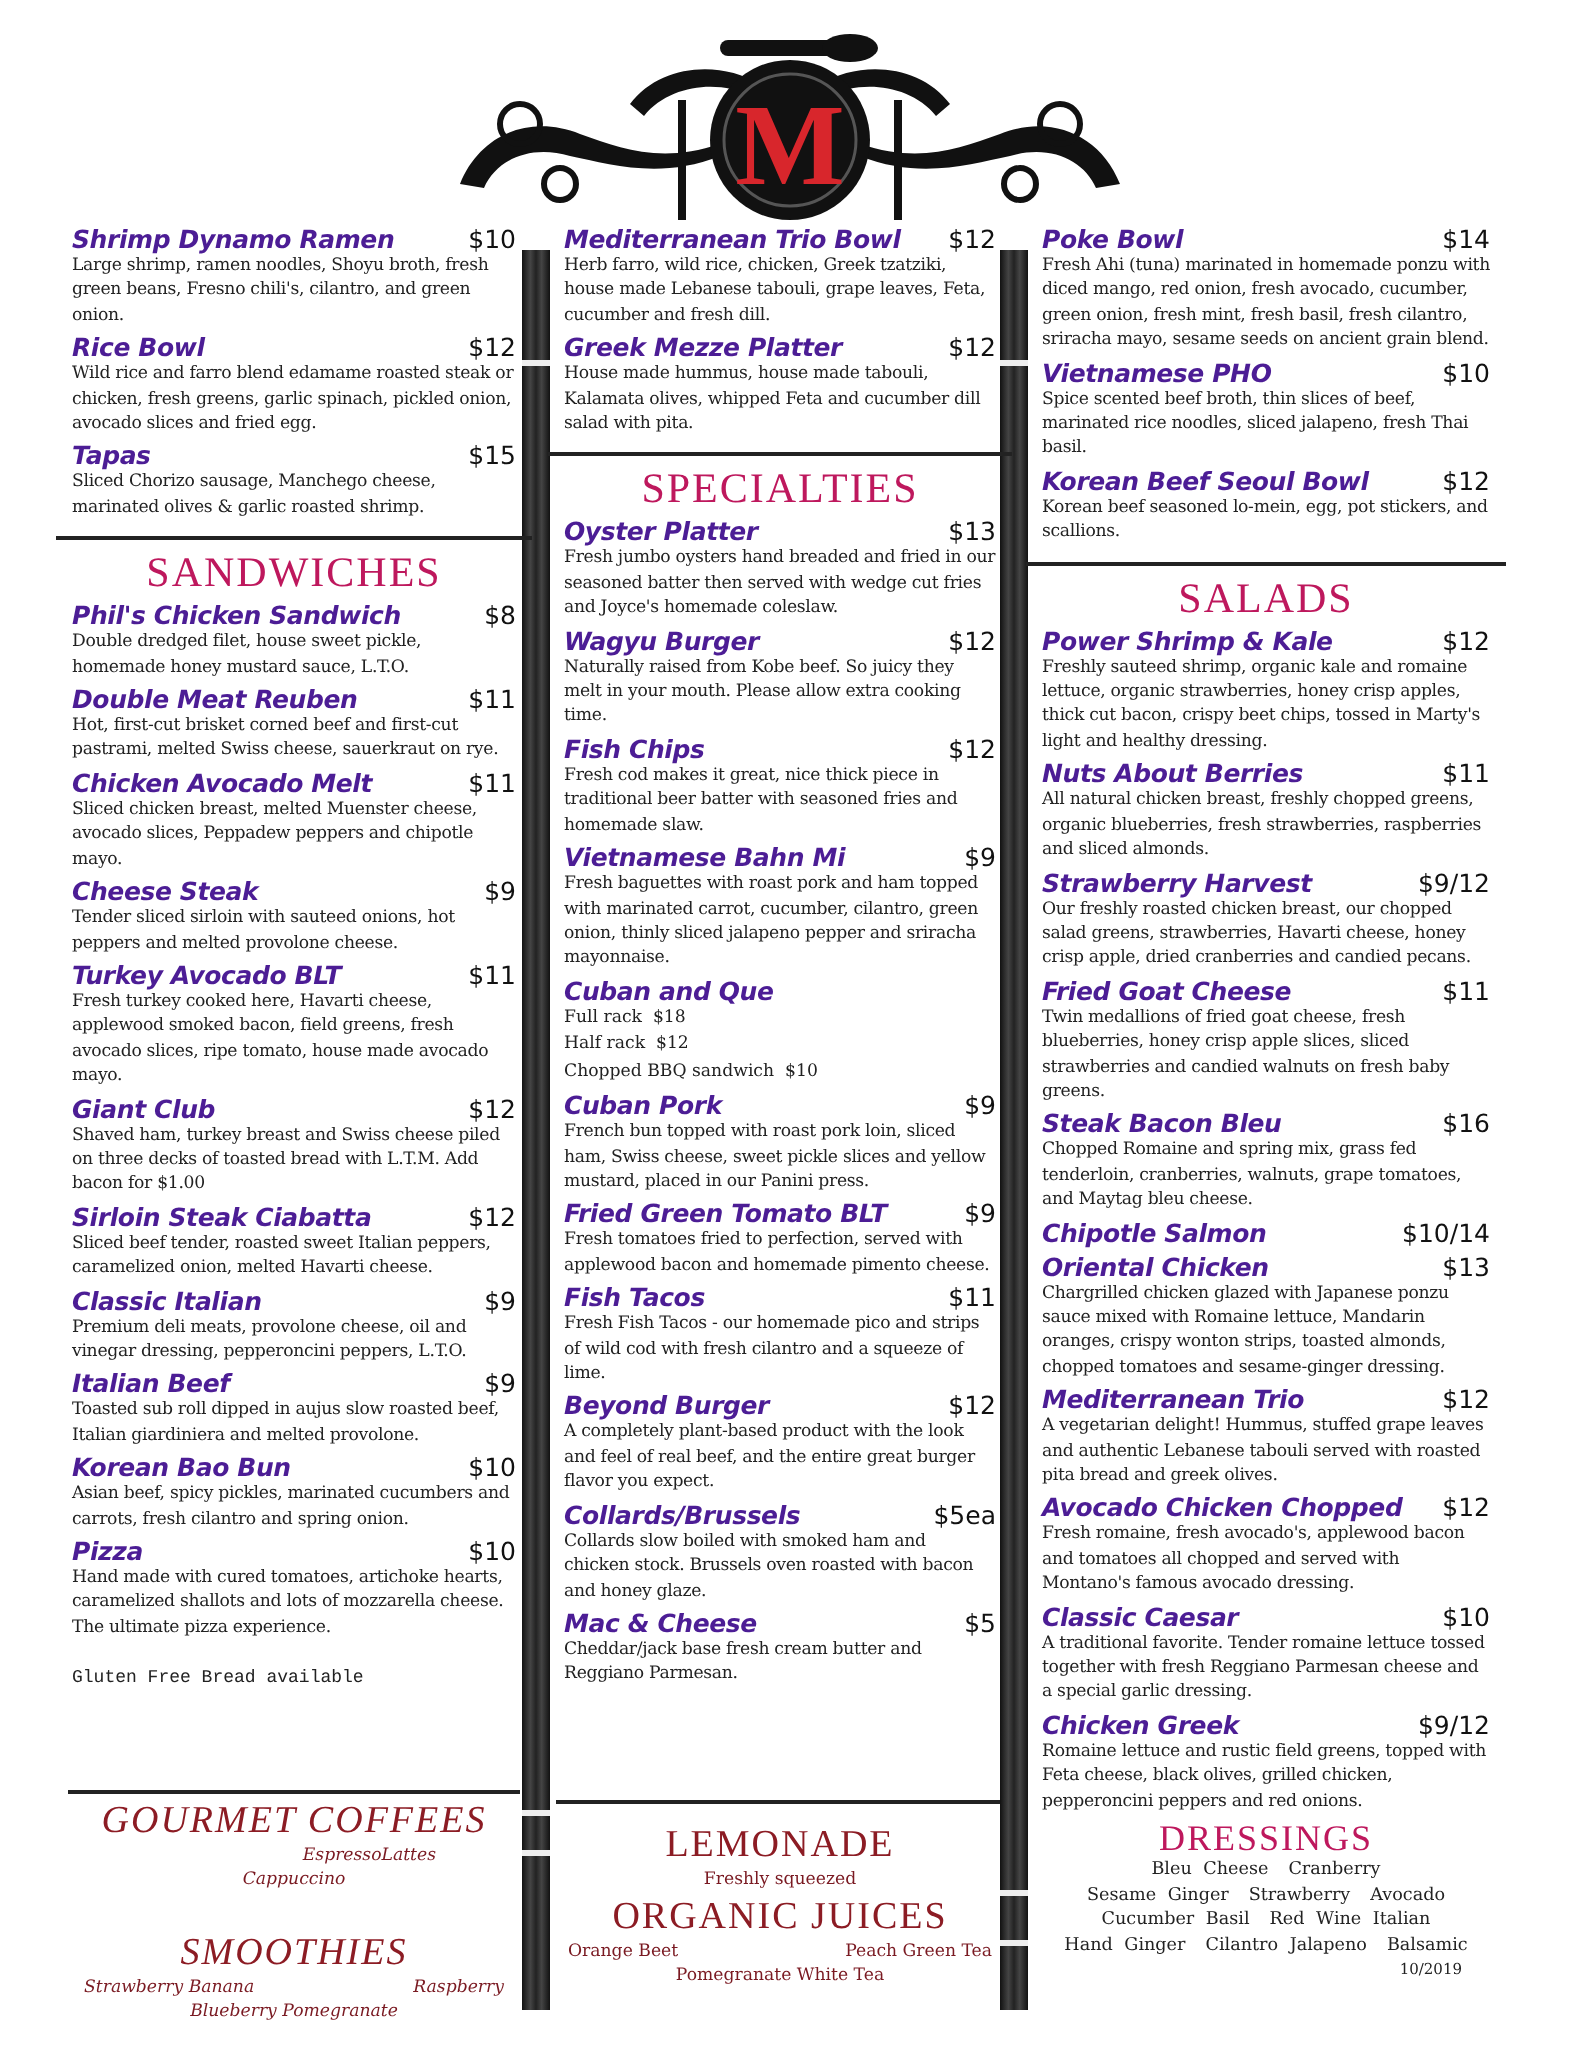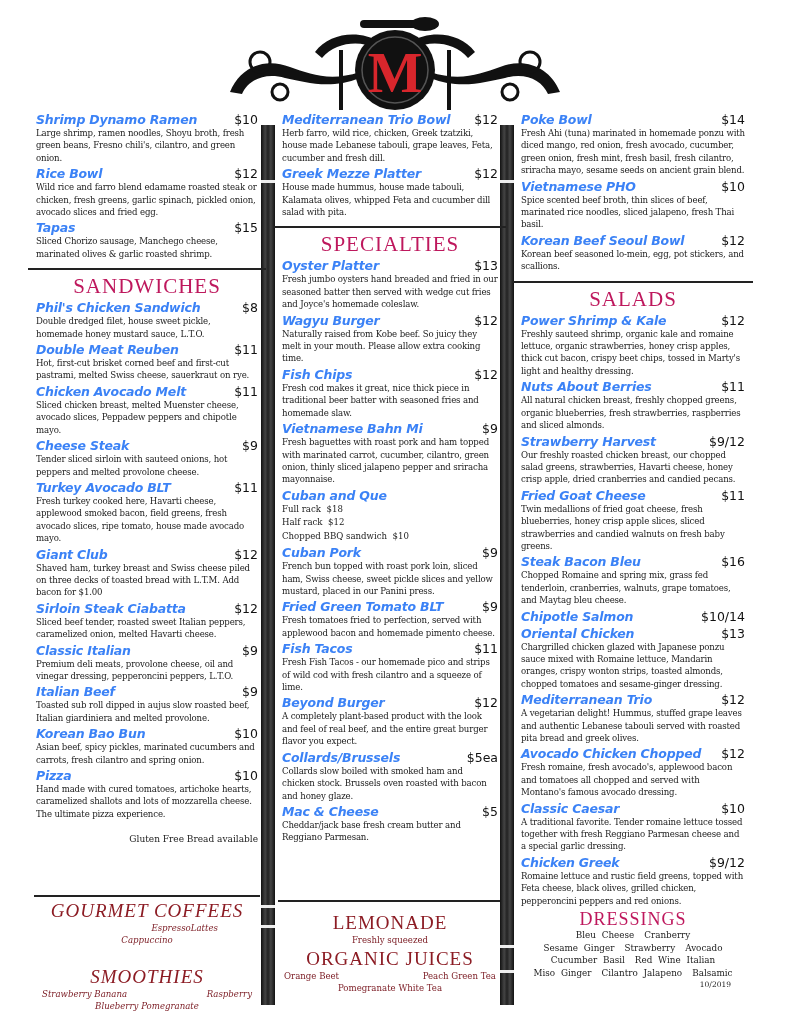--- a/index.html
+++ b/index.html
@@ -13,29 +13,29 @@
   .col-mid { left: 282px; width: 216px; }
   .col-right { left: 521px; width: 224px; }
 
   .pillar { position: absolute; top: 125px; width: 14px; background: linear-gradient(90deg,#111 0%,#444 30%,#222 50%,#444 70%,#111 100%); }
   .pillar-1 { left: 261px; height: 880px; }
   .pillar-2 { left: 500px; height: 880px; }
   .pillar .band { position: absolute; left: 0; width: 14px; height: 3px; background: #eee; }
 
   .item { margin-bottom: 2px; }
   .item-head { display: flex; justify-content: space-between; align-items: baseline; }
-  .item-name { font-family: "DejaVu Sans", sans-serif; font-weight: bold; font-style: italic; font-size: 12.5px; letter-spacing: -0.2px; color: #3b82f6; white-space: nowrap; }
+  .item-name { font-family: "DejaVu Sans", sans-serif; font-weight: bold; font-style: italic; font-size: 12.5px; letter-spacing: -0.2px; color: #4c1d95; white-space: nowrap; }
   .item-price { font-family: "DejaVu Sans", sans-serif; font-size: 12.5px; color: #111; white-space: nowrap; }
   .item-desc { font-family: "DejaVu Serif", serif; font-size: 8.6px; line-height: 12.4px; color: #222; letter-spacing: -0.15px; }
   .sub-line { font-family: "DejaVu Serif", serif; font-size: 8.6px; line-height: 13.5px; color: #222; }
 
   .section-title { font-family: "Liberation Serif", serif; font-size: 21px; letter-spacing: 1px; text-align: center; color: #be185d; line-height: 24px; margin: 4px 0 2px; }
   .rule { border-top: 2px solid #222; margin: 8px -8px 4px; }
 
-  .note { text-align: right; font-size: 9px; margin-top: 14px; color: #222; }
+  .note { text-align: left; font-size: 9px; margin-top: 14px; color: #222; font-family: Liberation Mono, monospace; }
 
   .drink-block { position: absolute; text-align: center; }
   .drink-title { font-family: "Liberation Serif", serif; color: #8c1c24; font-size: 19px; letter-spacing: 1px; line-height: 22px; }
   .drink-sub { font-family: "DejaVu Serif", serif; color: #7a1a22; font-size: 8.6px; line-height: 12px; }
   .drink-row { display: flex; justify-content: flex-end; }
 
   .dressings { text-align: center; margin-top: 2px; }
   .dressings .section-title { font-size: 18px; margin: 2px 0 0; line-height: 20px; }
   .dress-row { font-size: 8.8px; line-height: 12.5px; word-spacing: 3px; color: #222; }
   .dress-row span { margin: 12px 5px; text-align: center; }
@@ -393,21 +393,21 @@
         </div>
         <div class="item-desc">Romaine lettuce and rustic field greens, topped with Feta cheese, black olives, grilled chicken, pepperoncini peppers and red onions.</div>
       </div>
     </div>
   <div class="dressings">
     <div class="section-title">DRESSINGS</div>
     <div id="dress-rows">
         <div class="dress-row"><span>Bleu Cheese</span><span>Cranberry</span></div>
         <div class="dress-row"><span>Sesame Ginger</span><span>Strawberry</span><span>Avocado</span></div>
         <div class="dress-row"><span>Cucumber Basil</span><span>Red Wine Italian</span></div>
-        <div class="dress-row"><span>Miso Ginger</span><span>Cilantro Jalapeno</span><span>Balsamic</span></div>
+        <div class="dress-row"><span>Hand Ginger</span><span>Cilantro Jalapeno</span><span>Balsamic</span></div>
       </div>
     <div class="date">10/2019</div>
   </div>
 </div>
 
 <div class="rule" style="position:absolute;left:34px;width:226px;top:895px;margin:0;"></div>
 <div class="drink-block" style="left:36px;top:900px;width:222px;font-style:italic;">
   <div class="drink-title">GOURMET COFFEES</div>
   <div class="drink-row" style="padding:0 40px;">
     <span class="drink-sub">Espresso</span>

